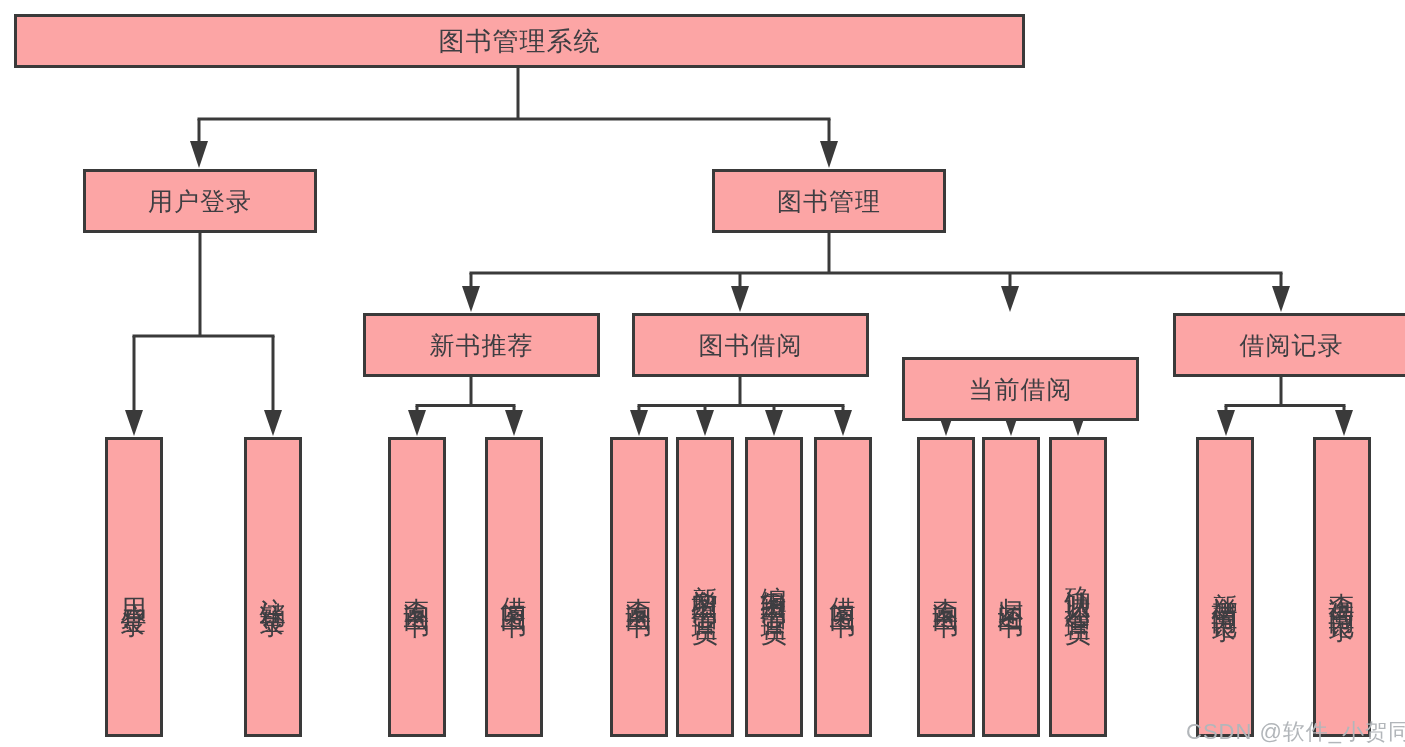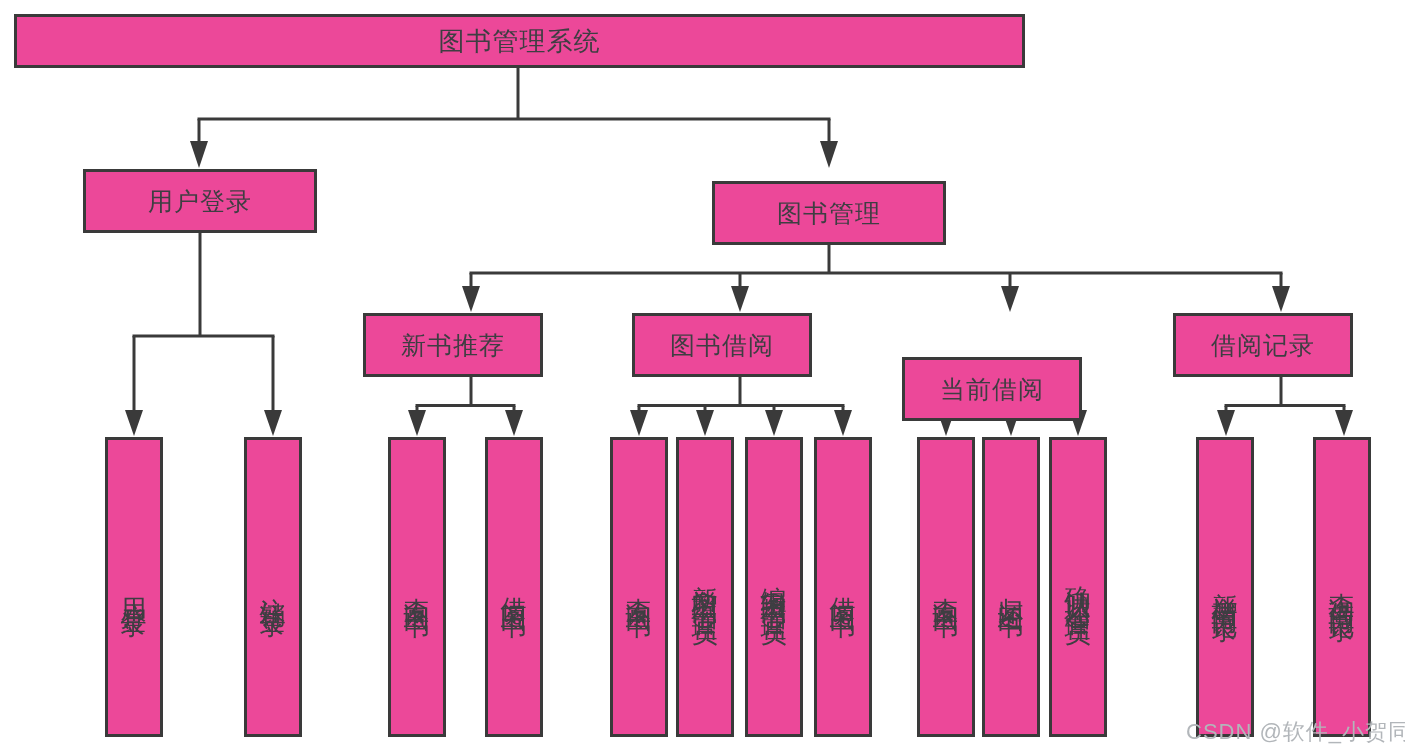--- a/index.html
+++ b/index.html
@@ -18,40 +18,40 @@
   .connectors {
     position: absolute;
     left: 0;
     top: 0;
     z-index: 1;
   }
   .node {
     position: absolute;
     box-sizing: border-box;
     border: 3px solid #3a3a3a;
-    background: #ec4899;
+    background: #fca5a5;
     display: flex;
     align-items: center;
     justify-content: center;
     color: #3e3e42;
     z-index: 2;
   }
   .node-h {
     font-size: 25px;
     letter-spacing: 1px;
     white-space: nowrap;
   }
   .node-root {
     left: 14px; top: 14px; width: 1011px; height: 54px;
     font-size: 26px;
   }
   .lv2 { top: 169px; width: 234px; height: 64px; }
   .n-user-login { left: 83px; }
-  .n-book-mgmt { left: 712px; margin-top: 12px; }
-  .lv3 { top: 313px; width: 180px; height: 64px; }
+  .n-book-mgmt { left: 712px; }
+  .lv3 { top: 313px; width: 237px; height: 64px; }
   .n-new-book  { left: 363px; }
   .n-borrow    { left: 632px; font-family: Liberation Serif, serif; }
   .n-current   { left: 902px; margin-top: 44px; }
   .n-records   { left: 1173px; }
   .leaf {
     top: 437px; width: 58px; height: 300px;
   }
   .leaf .vtext {
     writing-mode: vertical-rl;
     text-orientation: mixed;

